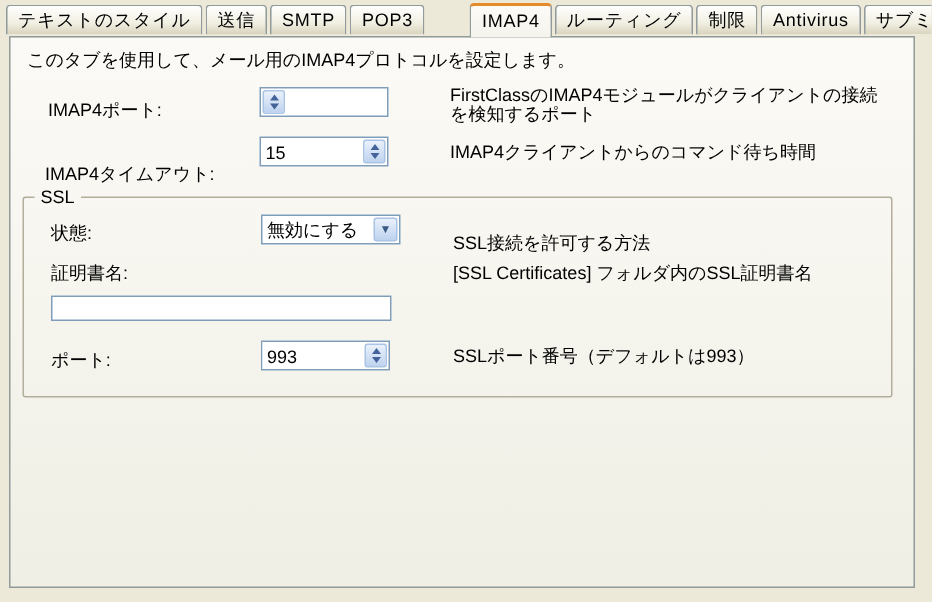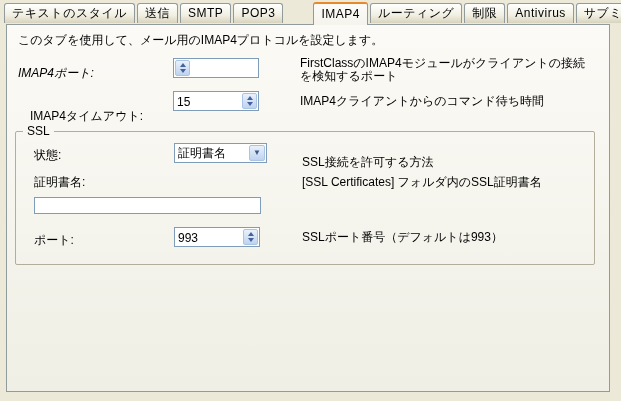--- a/index.html
+++ b/index.html
@@ -95,21 +95,21 @@
   <div class="tab">制限</div>
   <div class="tab">Antivirus</div>
   <div class="tab">サブミッション</div>
 
 </div>
 
 <div class="panel">
 
   <div class="abs" style="left:11px; top:7px;">このタブを使用して、メール用のIMAP4プロトコルを設定します。</div>
 
-  <div class="abs" style="left:11px; top:40px;font-style:italic;">IMAP4ポート:</div>
+  <div class="abs" style="left:25px; top:40px;">IMAP4ポート:</div>
   <div class="abs num" style="left:166px; top:33px;">
     <div class="spin">
       <div class="arr-up"></div>
       <div class="arr-down"></div>
     </div>
   </div>
   <div class="abs help" style="left:293px; top:32px;">FirstClassのIMAP4モジュールがクライアントの接続
 を検知するポート</div>
 
   <div class="abs" style="left:11px; top:83px;margin-left:12px;">IMAP4タイムアウト:</div>
@@ -120,21 +120,21 @@
       <div class="arr-down"></div>
     </div>
   </div>
   <div class="abs help" style="left:293px; top:70px;">IMAP4クライアントからのコマンド待ち時間</div>
 
   <div class="group">
     <div class="group-title">SSL</div>
 
     <div class="abs" style="left:18px; top:15px;">状態:</div>
     <div class="abs dd" style="left:158px; top:11px;">
-      <div class="dd-value">証明書名</div>
+      <div class="dd-value">無効にする</div>
       <div class="dd-btn">
         <span>▼</span>
       </div>
     </div>
     <div class="abs help" style="left:286px; top:24px;">SSL接続を許可する方法</div>
 
     <div class="abs" style="left:18px; top:42px;">証明書名:</div>
     <div class="abs help" style="left:286px; top:44px;">[SSL Certificates] フォルダ内のSSL証明書名</div>
     <input class="abs text-input" style="left: 18px; top: 65px;" value="">
 

